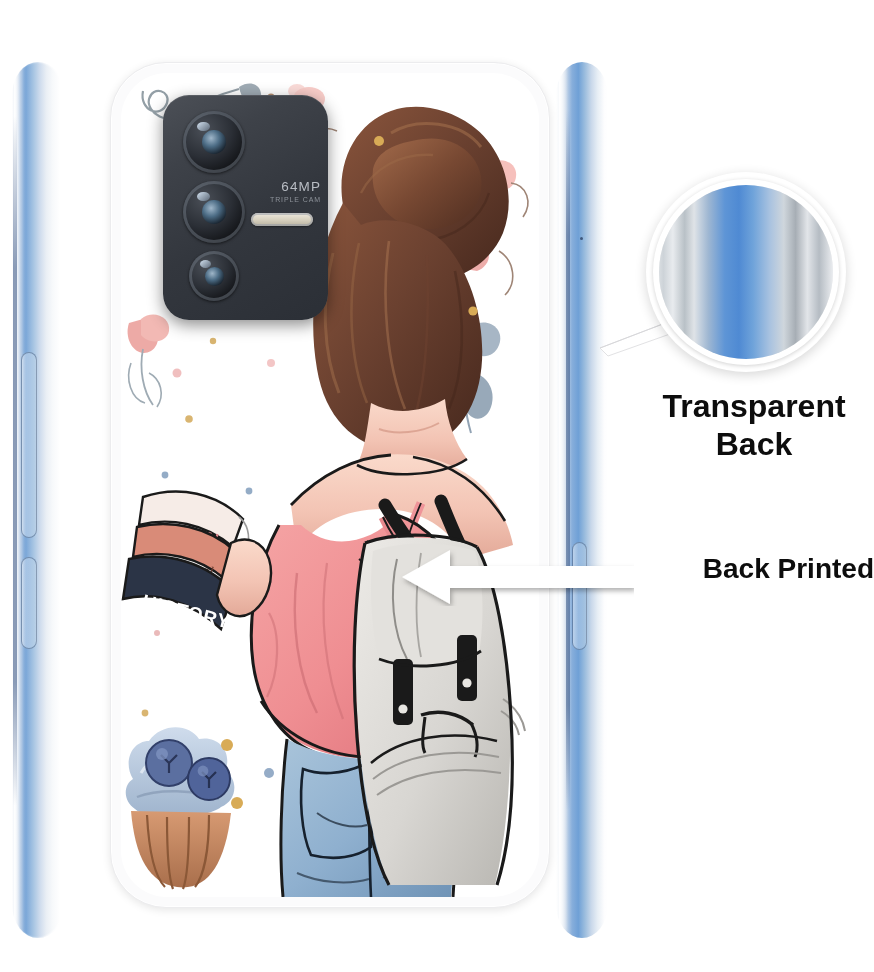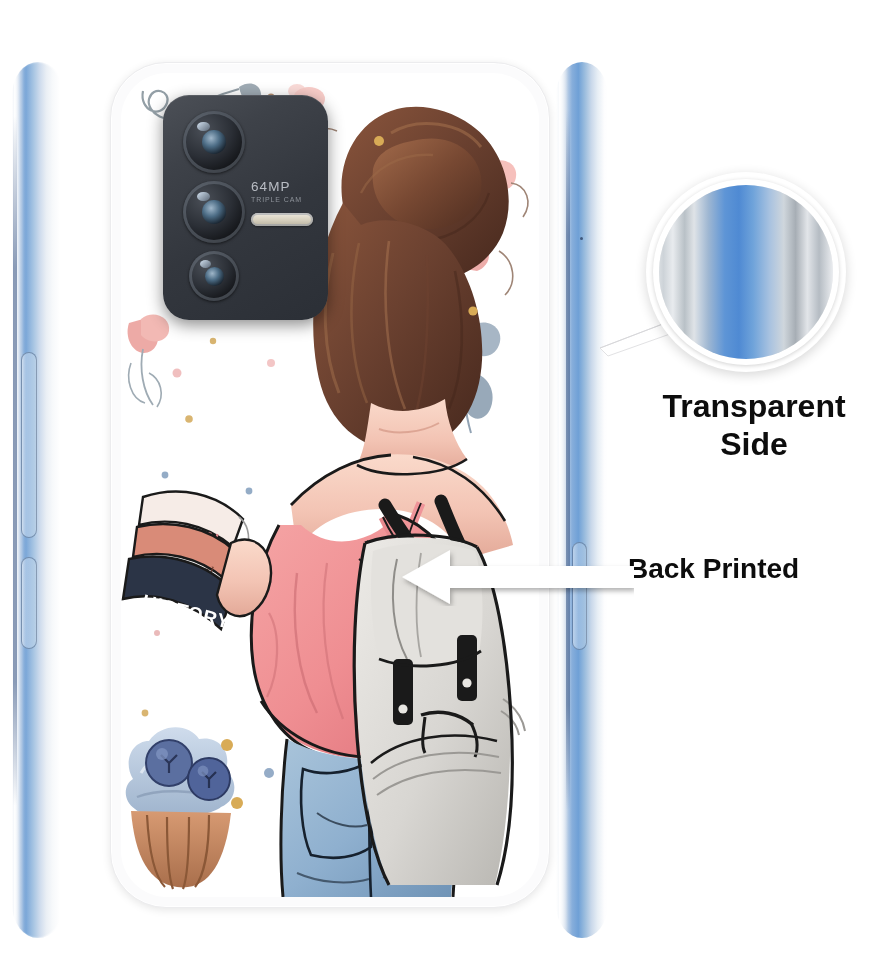--- a/index.html
+++ b/index.html
@@ -124,21 +124,21 @@
     border-radius:50%;
     background: linear-gradient(140deg, rgba(220,235,250,.95), rgba(150,185,220,.25));
     filter: blur(.4px);
   }
   #lens1 { left: 20px; top: 16px; width: 62px; height: 62px; }
   #lens2 { left: 20px; top: 86px; width: 62px; height: 62px; }
   #lens3 { left: 26px; top: 156px; width: 50px; height: 50px; }
 
   #cam-spec {
     position:absolute; left: 88px; top: 84px; width: 70px;
-    text-align:left;
+    text-align:right;
   }
   #cam-mp {
     font-size: 13.5px; letter-spacing: 1.1px; color:#b9bdc4;
     font-family:"Liberation Sans", sans-serif; font-weight:400;
   }
   #cam-sub {
     font-size: 7px; letter-spacing: .9px; color:#8d9299; margin-top:2px;
   }
   #cam-flash {
     position:absolute; left: 88px; top: 118px; width: 62px; height: 13px;
@@ -189,21 +189,21 @@
 
   
   #arrow-back { position:absolute; left:398px; top:548px; width:236px; height:58px; z-index:12; }
 
   .label {
     position:absolute; color:#0d0d0d; font-weight:bold;
     font-family:"Liberation Sans", sans-serif;
     line-height: 1.18;
   }
   #label-transparent { left:634px; top:388px; width:240px; text-align:center; font-size:32px; }
-  #label-back { left:628px; top:552px; width:246px; text-align:left; font-size:28px; }
+  #label-back { left:628px; top:552px; width:246px; text-align:right; font-size:28px; }
 </style>
 </head>
 <body>
 
 <div id="stage">
 
   <div class="edge-phone" id="edge-left">
     <div class="edge-body"></div>
     <div class="edge-gloss"></div>
     <div class="edge-dark"></div>
@@ -509,21 +509,21 @@
 
   <div id="magnifier">
     <div class="ring"></div>
     <div class="glassclip">
       <div class="glass"></div>
     </div>
   </div>
 
   <div class="label" id="label-transparent">
     <div>Transparent</div>
-    <div>Side</div>
+    <div>Back</div>
   </div>
 
   <svg id="arrow-back" viewBox="0 0 236 58">
     <defs>
       <filter id="arrShadow" x="-20%" y="-40%" width="150%" height="200%">
         <feDropShadow dx="1.5" dy="3" stdDeviation="2.4" flood-color="#000" flood-opacity=".30"></feDropShadow>
       </filter>
     </defs>
     <path d="M236 18 L 52 18 L 52 2 L 4 29 L 52 56 L 52 40 L 236 40 Z" fill="#ffffff" filter="url(#arrShadow)"></path>
   </svg>

